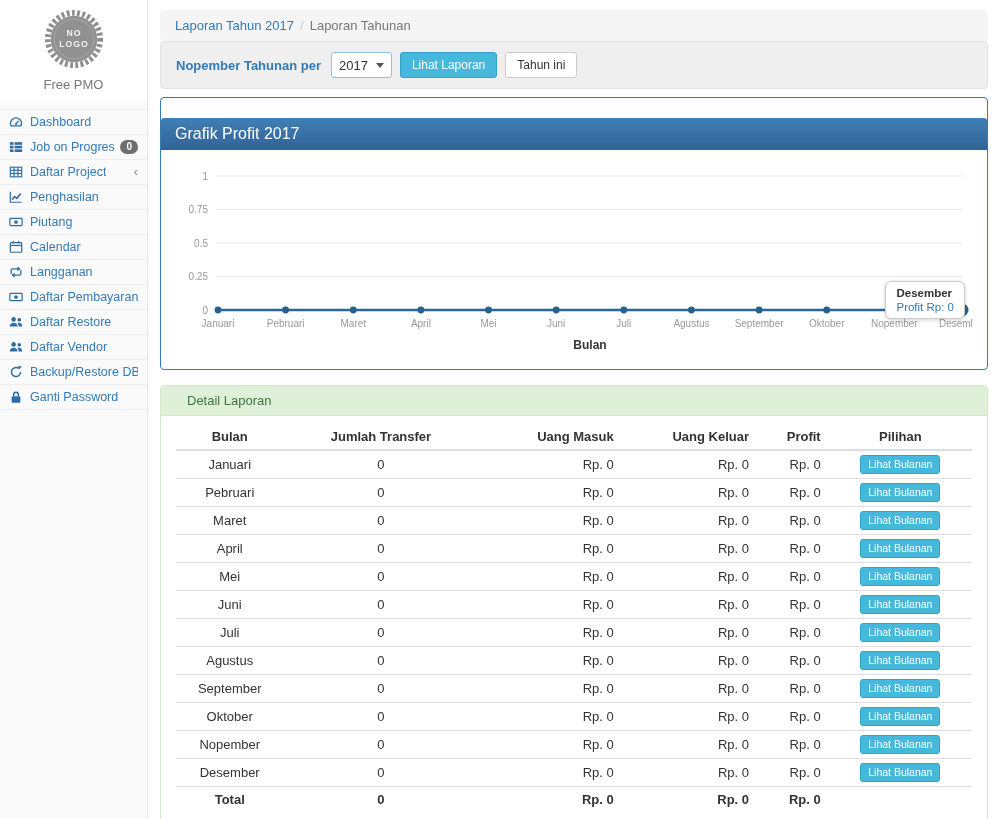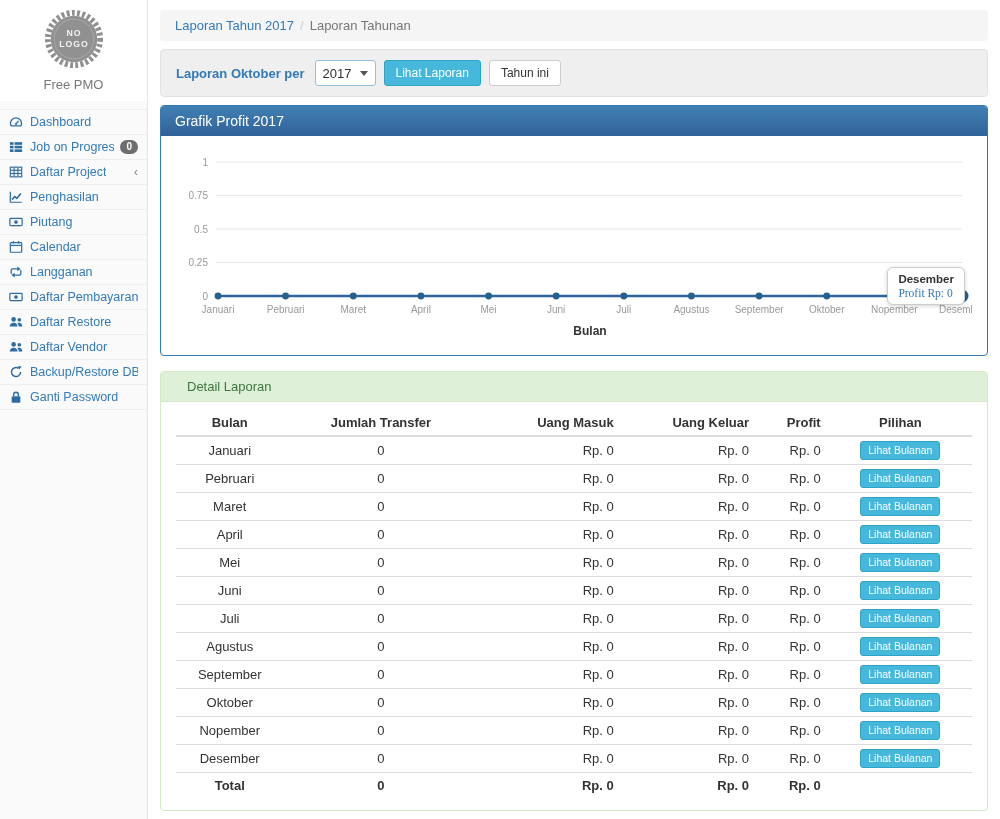--- a/index.html
+++ b/index.html
@@ -28,21 +28,21 @@
   .side-menu .badge {
     margin-left:auto; background:#6e6e6e; color:#fff; font-size:10px; font-weight:bold;
     border-radius:9px; padding:1px 6px; line-height:12px;
   }
   .side-menu .chev { margin-left:auto; color:#8a8a8a; font-size:13px; line-height:10px; }
 
   
   main { flex:1; padding:10px 12px 0; min-width:0; }
 
   .breadcrumb {
-    background:#f5f5f5; border-radius:4px; padding:8px 15px; margin-bottom:8px; font-size:13px;
+    background:#f5f5f5; border-radius:4px; padding:8px 15px; margin-bottom:0; font-size:13px;
   }
   .breadcrumb a { color:#337ab7; text-decoration:none; }
   .breadcrumb .sep { color:#ccc; margin:0 6px; }
   .breadcrumb .active { color:#777; }
 
   .well {
     background:#efefef; border:1px solid #e3e3e3; border-radius:4px;
     padding:10px 15px; margin-bottom:8px; display:flex; align-items:center; gap:8px;
   }
   .filter-label { color:#337ab7; font-weight:bold; font-size:13px; margin-right:2px; }
@@ -56,36 +56,36 @@
     padding:4px 11px; cursor:pointer; border:1px solid transparent;
   }
   .btn-info { background:#45b8db; border-color:#2fa4c7; color:#fff; }
   .btn-default { background:#fff; border-color:#ccc; color:#333; }
   .btn-xs { font-size:10.5px; padding:2px 7px; line-height:13px; }
 
   .panel { border-radius:4px; margin-bottom:15px; background:#fff; }
   .panel-primary { border:1px solid #337ab7; }
   .panel-primary > .heading {
     background:linear-gradient(#4080b4, #326199); color:#fff;
-    padding:7px 14px; font-size:14px; border-radius:3px 3px 0 0;
+    padding:7px 14px; font-size:16px; border-radius:3px 3px 0 0;margin-top:20px;
   }
   .panel-success { border:1px solid #d6e9c6; }
   .panel-success > .heading {
     background:#dff0d8; color:#3c763d; padding:7px 26px; font-size:13px;
     border-bottom:1px solid #d6e9c6; border-radius:3px 3px 0 0;
   }
 
   .chart-body { position:relative; padding:12px 15px 6px; }
   .y-unit { font-weight:bold; font-size:12.5px; color:#333; margin-bottom:2px; }
   .chart-tooltip {
     position:absolute; top:131px; right:22px; background:#fff; border:1px solid #ccc;
     border-radius:6px; padding:5px 10px; box-shadow:0 1px 4px rgba(0,0,0,.18); z-index:2;
   }
   .chart-tooltip .t1 { font-weight:bold; font-size:11.5px; color:#333; margin-bottom:2px; }
-  .chart-tooltip .t2 { font-size:11.5px; color:#337ab7;font-family:Liberation Serif, serif; }
+  .chart-tooltip .t2 { font-size:11.5px; color:#337ab7; }
 
   .detail-body { padding:8px 15px 12px; }
   table { width:100%; border-collapse:collapse; font-size:13px; }
   th, td { padding:4px 8px; line-height:17px; }
   thead th { border-bottom:2px solid #ddd; font-weight:bold; }
   tbody td { border-top:1px solid #ddd; }
   tfoot td { border-top:1px solid #ddd; font-weight:bold; }
   .c-center { text-align:center; }
   .c-right  { text-align:right; }
   .col-bulan{width:13.5%} .col-jumlah{width:24.5%} .col-masuk{width:18%}
@@ -273,21 +273,21 @@
       </ul>
   </aside>
 
   <main>
 
     <div class="breadcrumb">
       <a href="#">Laporan Tahun 2017</a><span class="sep">/</span><span class="active">Laporan Tahunan</span>
     </div>
 
     <div class="well">
-      <span class="filter-label">Laporan Oktober per</span>
+      <span class="filter-label">Nopember Tahunan per</span>
       <div class="select">
         <span>2017</span>
         <span class="caret"></span>
       </div>
       <button class="btn btn-info">Lihat Laporan</button>
       <button class="btn btn-default">Tahun ini</button>
     </div>
 
     <div class="panel panel-primary">
       <div class="heading">Grafik Profit 2017</div>

